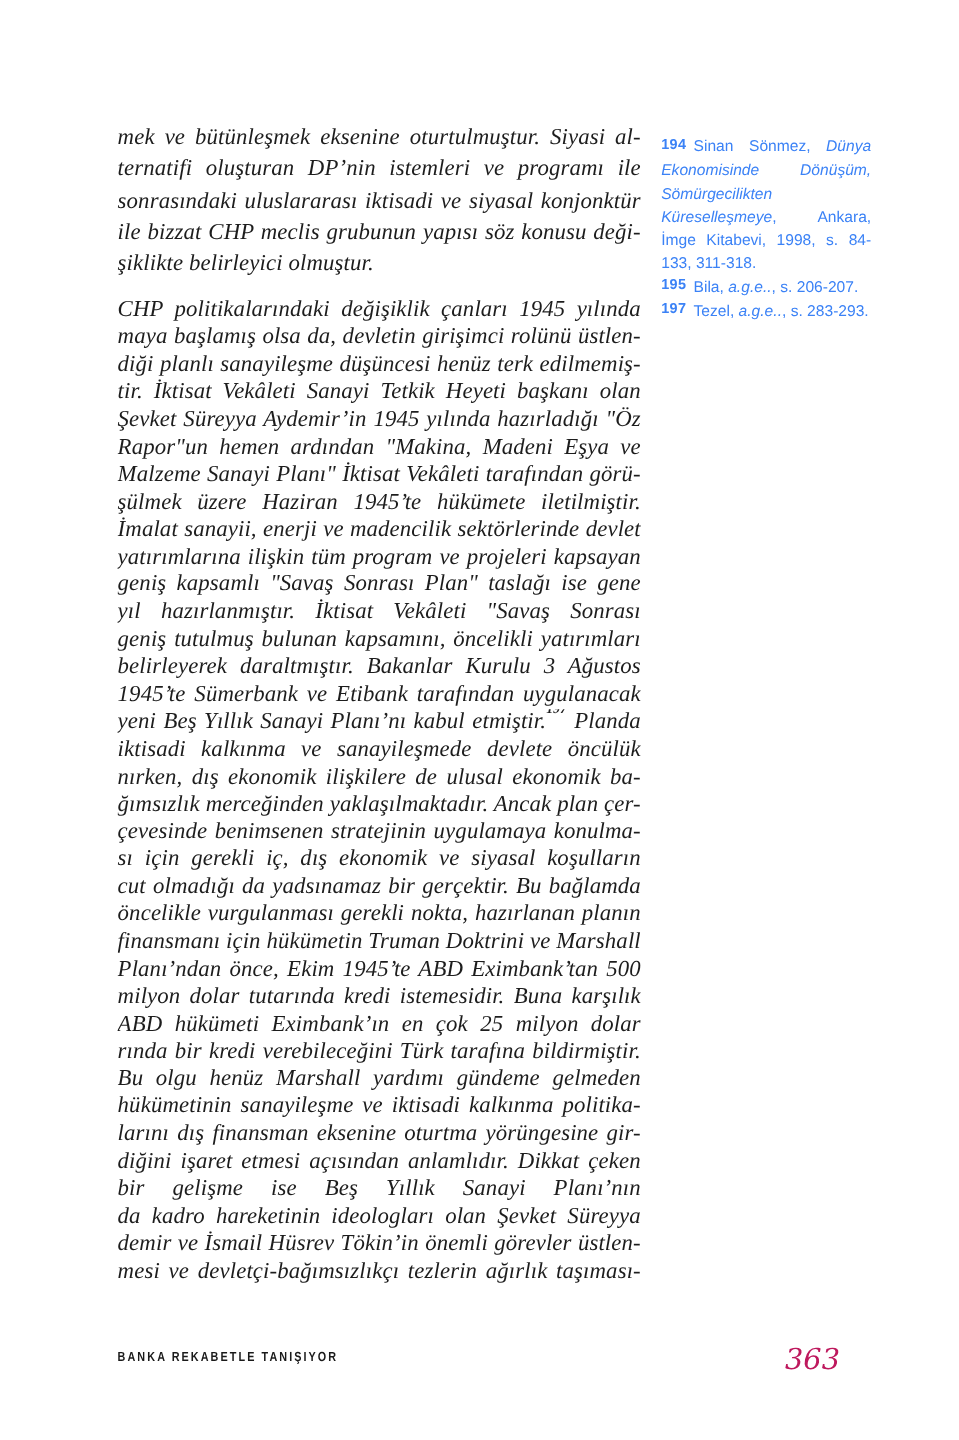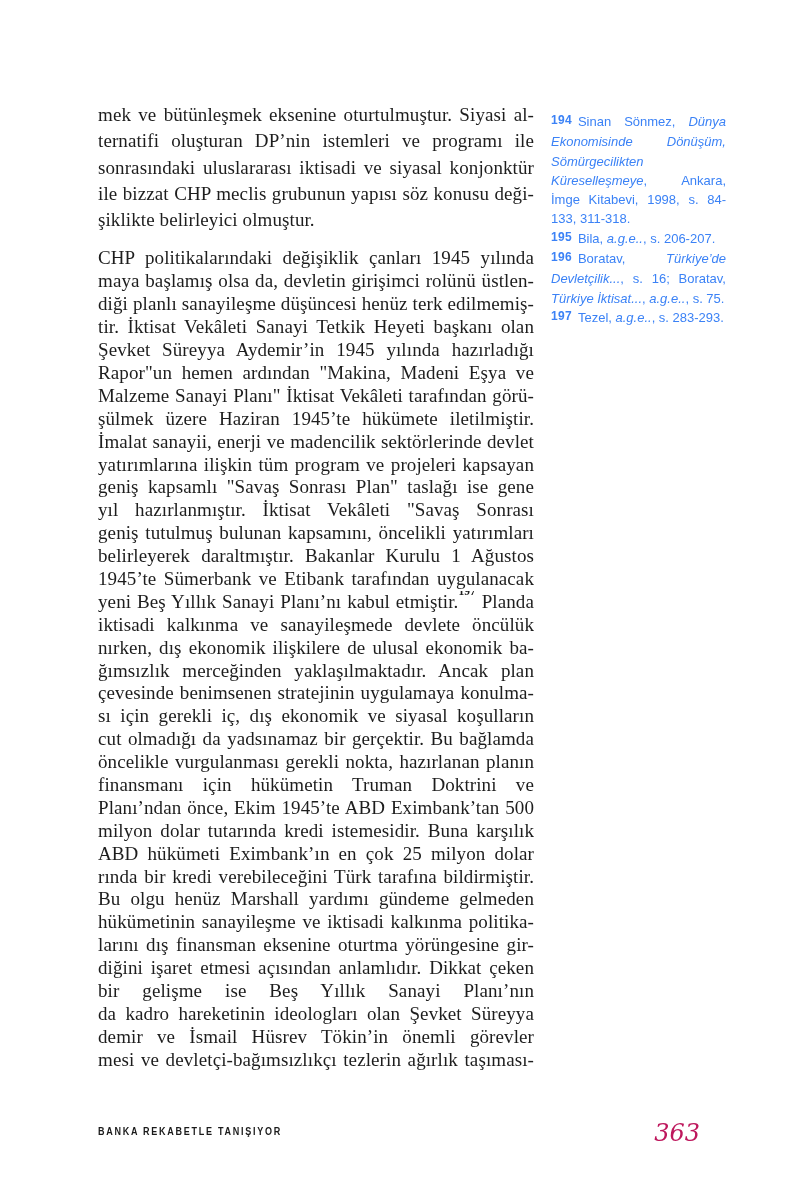--- a/index.html
+++ b/index.html
@@ -12,21 +12,21 @@
     color: #1d1d1d;
   }
   .page { position: absolute; inset: 0; }
 
   
   .main-col {
     position: absolute;
     left: 98px; top: 0;
     width: 436px;
   }
-  .para { margin: 0; }
+  .para { margin: 0; font-style: italic; }
   .para.p1 { margin-top: 102px; --lh: 26.3px; }
   .para.p2 { margin-top: 14px;  --lh: 22.9px; }
   .line {
     height: var(--lh);
     line-height: var(--lh);
     font-size: 19px;
     letter-spacing: 0.1px;
     text-align: justify;
     text-align-last: justify;
     overflow: hidden;
@@ -104,21 +104,21 @@
         <div class="line">tir. İktisat Vekâleti Sanayi Tetkik Heyeti başkanı olan</div>
         <div class="line">Şevket Süreyya Aydemir’in 1945 yılında hazırladığı "Öz</div>
         <div class="line">Rapor"un hemen ardından "Makina, Madeni Eşya ve</div>
         <div class="line">Malzeme Sanayi Planı" İktisat Vekâleti tarafından görü-</div>
         <div class="line">şülmek üzere Haziran 1945’te hükümete iletilmiştir.</div>
         <div class="line">İmalat sanayii, enerji ve madencilik sektörlerinde devlet</div>
         <div class="line">yatırımlarına ilişkin tüm program ve projeleri kapsayan</div>
         <div class="line">geniş kapsamlı "Savaş Sonrası Plan" taslağı ise gene aynı</div>
         <div class="line">yıl hazırlanmıştır. İktisat Vekâleti "Savaş Sonrası Plan"ın</div>
         <div class="line">geniş tutulmuş bulunan kapsamını, öncelikli yatırımları</div>
-        <div class="line">belirleyerek daraltmıştır. Bakanlar Kurulu 1 Ağustos</div>
+        <div class="line">belirleyerek daraltmıştır. Bakanlar Kurulu 3 Ağustos</div>
         <div class="line">1945’te Sümerbank ve Etibank tarafından uygulanacak</div>
         <div class="line">yeni Beş Yıllık Sanayi Planı’nı kabul etmiştir.<sup class="fnref">197</sup> Planda</div>
         <div class="line">iktisadi kalkınma ve sanayileşmede devlete öncülük tanı-</div>
         <div class="line">nırken, dış ekonomik ilişkilere de ulusal ekonomik ba-</div>
         <div class="line">ğımsızlık merceğinden yaklaşılmaktadır. Ancak plan çer-</div>
         <div class="line">çevesinde benimsenen stratejinin uygulamaya konulma-</div>
         <div class="line">sı için gerekli iç, dış ekonomik ve siyasal koşulların mev-</div>
         <div class="line">cut olmadığı da yadsınamaz bir gerçektir. Bu bağlamda</div>
         <div class="line">öncelikle vurgulanması gerekli nokta, hazırlanan planın</div>
         <div class="line">finansmanı için hükümetin Truman Doktrini ve Marshall</div>
@@ -133,21 +133,20 @@
         <div class="line">bir gelişme ise Beş Yıllık Sanayi Planı’nın hazırlanmasın-</div>
         <div class="line">da kadro hareketinin ideologları olan Şevket Süreyya Ay-</div>
         <div class="line">demir ve İsmail Hüsrev Tökin’in önemli görevler üstlen-</div>
         <div class="line">mesi ve devletçi-bağımsızlıkçı tezlerin ağırlık taşıması-</div>
       </div>
     </div>
 
   <aside class="sidebar">
       <div class="footnote"><span class="fn-num">194</span><span>Sinan Sönmez, </span><span class="it">Dünya Ekonomisinde Dönüşüm, Sömürgecilikten Küreselleşmeye</span><span>, Ankara, İmge Kitabevi, 1998, s. 84-133, 311-318.</span></div>
       <div class="footnote"><span class="fn-num">195</span><span>Bila, </span><span class="it">a.g.e..</span><span>, s. 206-207.</span></div>
-      <div class="footnote"><span class="fn-num">196</span><span>Boratav, </span><span class="it">Türkiye’de Devletçilik...</span><span>, s. 16; Boratav, </span><span class="it">Türkiye İktisat...</span><span>, </span><span class="it">a.g.e..</span><span>, s. 75.</span></div>
       <div class="footnote"><span class="fn-num">197</span><span>Tezel, </span><span class="it">a.g.e..</span><span>, s. 283-293.</span></div>
     </aside>
 
   <div>
     <span class="running">BANKA REKABETLE TANIŞIYOR</span>
     <span class="pagenum">363</span>
   </div>
 
 </div>
 

